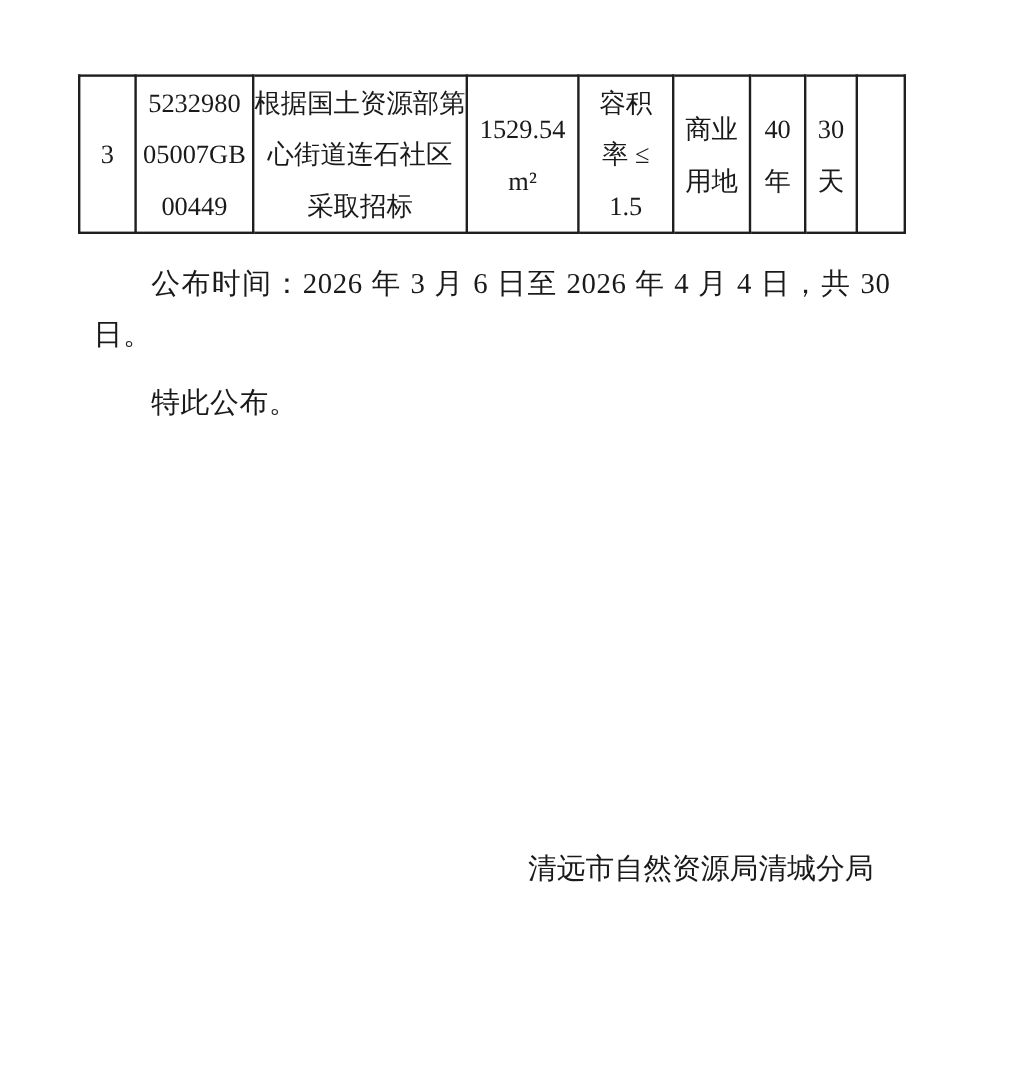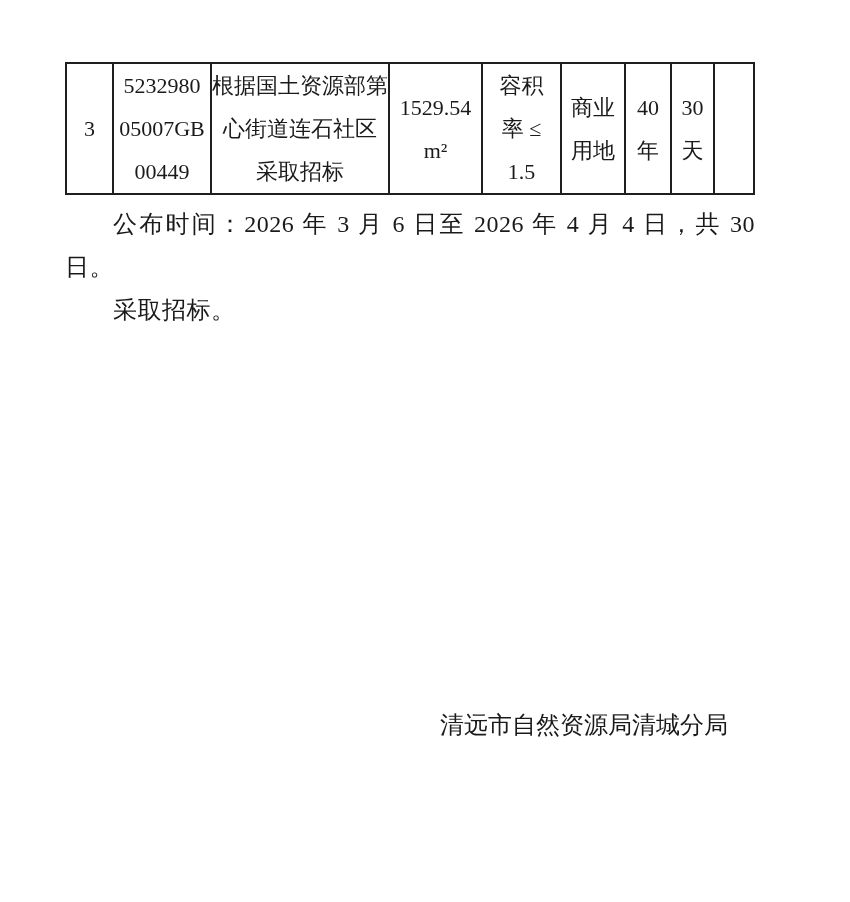--- a/index.html
+++ b/index.html
@@ -40,21 +40,21 @@
   }
 
   
   .body-text {
     position: absolute;
     left: 65px;
     top: 203px;
     width: 690px;
   }
   .body-text p {
-    margin: 0;
+    margin: 13px;
     font-size: 24px;
     line-height: 43px;
     text-align: justify;
     text-indent: 48px;
     letter-spacing: 0.5px;
   }
 
   
   .signature {
     position: absolute;
@@ -124,20 +124,20 @@
       </td>
       <td>
         <div class="cell-line"></div>
       </td>
     </tr>
   </tbody>
     </table>
 
   <div class="body-text">
     <p>公布时间：2026 年 3 月 6 日至 2026 年 4 月 4 日，共 30 日。</p>
-    <p>采取招标。</p>
+    <p>特此公布。</p>
   </div>
 
   <div class="signature">
     <div>清远市自然资源局清城分局</div>
   </div>
 
 </div>
 
 </body></html>

